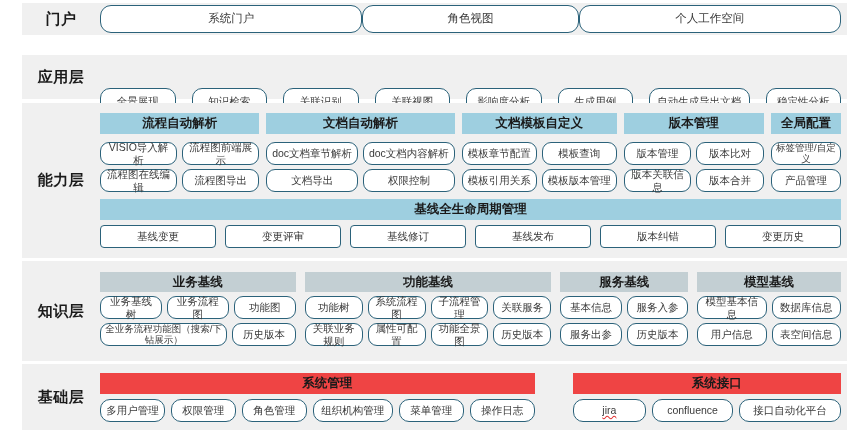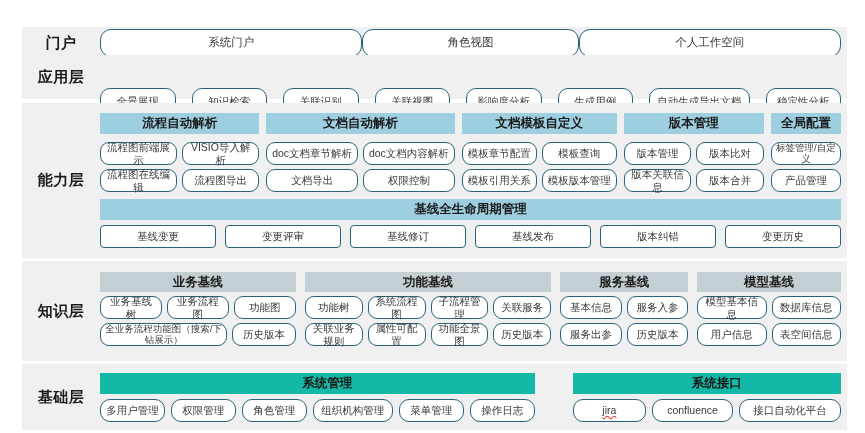--- a/index.html
+++ b/index.html
@@ -53,21 +53,21 @@
     line-height: 1.15;
     display: flex;
     align-items: center;
     justify-content: center;
     text-align: center;
     padding: 2px 4px;
     white-space: normal;
   }
 
   
-  #band-portal { top: 3px; height: 32px; margin-top: 24px; }
+  #band-portal { top: 3px; height: 32px; }
   .portal-row { display: flex; gap: 0; width: 100%; }
   .portal-row .btn {
     height: 28px;
     border-radius: 11px;
     font-size: 11.5px;
   }
   .portal-row .btn:nth-child(1) { flex: 2.45; }
   .portal-row .btn:nth-child(2) { flex: 2.0; }
   .portal-row .btn:nth-child(3) { flex: 2.45; }
 
@@ -132,21 +132,21 @@
     overflow: hidden;
   }
   .know-line { display: flex; gap: 5px; margin-bottom: 4px; }
   .know-line .btn { height: 23px; flex: 1; min-width: 0; }
 
   
   #band-base { top: 364px; height: 66px; }
   .base-top { display: flex; gap: 38px; width: 100%; align-items: flex-start; }
   .base-group { display: flex; flex-direction: column; min-width: 0; }
   .base-head {
-    background: #14b8a6;
+    background: #ef4444;
     color: #1a1a1a;
     font-size: 12.5px;
     font-weight: bold;
     text-align: center;
     height: 21px;
     line-height: 21px;
     margin-bottom: 5px;
     padding-left: 20px;
   }
   .base-line { display: flex; gap: 6px; }
@@ -188,22 +188,22 @@
 
   <div class="band" id="band-cap">
     <div class="row-label">能力层</div>
     <div class="row-body">
 
       <div class="cap-top">
 
         <div class="cap-group" style="flex:2.18">
           <div class="cap-head">流程自动解析</div>
           <div class="cap-line">
+            <div class="btn">VISIO导入解析</div>
             <div class="btn">流程图前端展示</div>
-            <div class="btn">VISIO导入解析</div>
           </div>
           <div class="cap-line">
             <div class="btn">流程图在线编辑</div>
             <div class="btn">流程图导出</div>
           </div>
         </div>
 
         <div class="cap-group" style="flex:2.58">
           <div class="cap-head">文档自动解析</div>
           <div class="cap-line">

